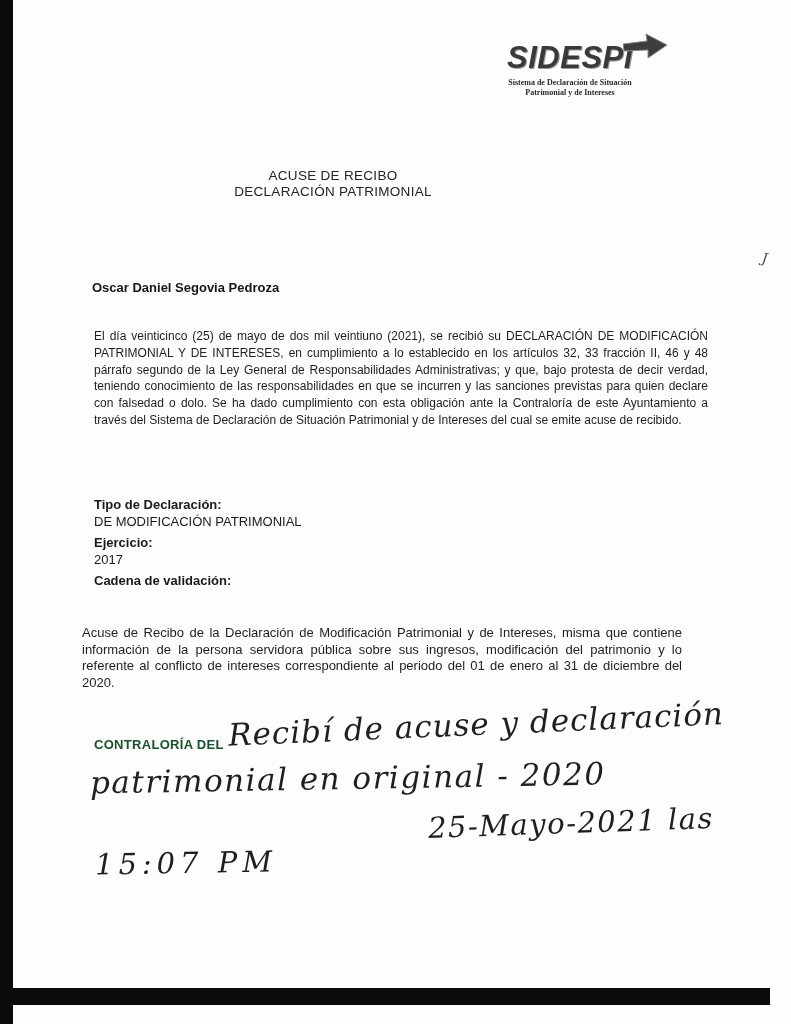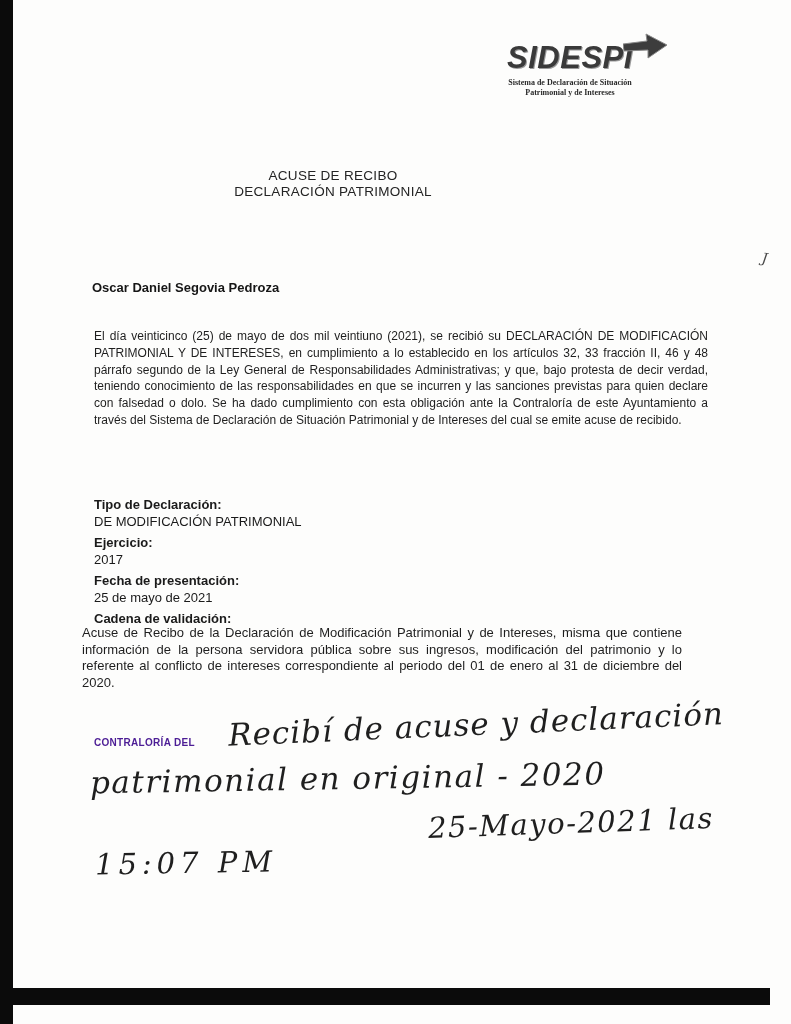--- a/index.html
+++ b/index.html
@@ -82,22 +82,22 @@
   .field-value { white-space: nowrap; }
 
   .footer-par {
     position: absolute; left: 82px; top: 625px; width: 600px;
     font-size: 13px; line-height: 16.6px; text-align: justify;
     color: #1e1e1e;
   }
 
   .contraloria {
     position: absolute; left: 94px; top: 737px;
-    font-size: 10px; font-weight: bold; letter-spacing: 0.3px;
-    color: #4c1d95;
+    font-size: 13px; font-weight: bold; letter-spacing: 0.3px;
+    color: #14532d;
     text-align: center;
   }
 
   
   .hand {
     position: absolute;
     font-family: "DejaVu Serif", serif;
     font-style: italic;
     color: #1f1f1f;
     white-space: nowrap;
@@ -144,24 +144,20 @@
   <div class="fields">
     <div class="field-row">
       <span class="field-label">Tipo de Declaración:</span>
       <span class="field-value">DE MODIFICACIÓN PATRIMONIAL</span>
     </div>
     <div class="field-row">
       <span class="field-label">Ejercicio:</span>
       <span class="field-value">2017</span>
     </div>
     <div class="field-row">
-      <span class="field-label">Fecha de presentación:</span>
-      <span class="field-value">25 de mayo de 2021</span>
-    </div>
-    <div class="field-row">
       <span class="field-label">Cadena de validación:</span>
       <span class="field-value"></span>
     </div>
   </div>
 
   <div class="footer-par">Acuse de Recibo de la Declaración de Modificación Patrimonial y de Intereses, misma que contiene información de la persona servidora pública sobre sus ingresos, modificación del patrimonio y lo referente al conflicto de intereses correspondiente al periodo del 01 de enero al 31 de diciembre del 2020.</div>
 
   <div class="contraloria">CONTRALORÍA DEL</div>
 
   <div class="hand hw1">Recibí de acuse y declaración</div>

